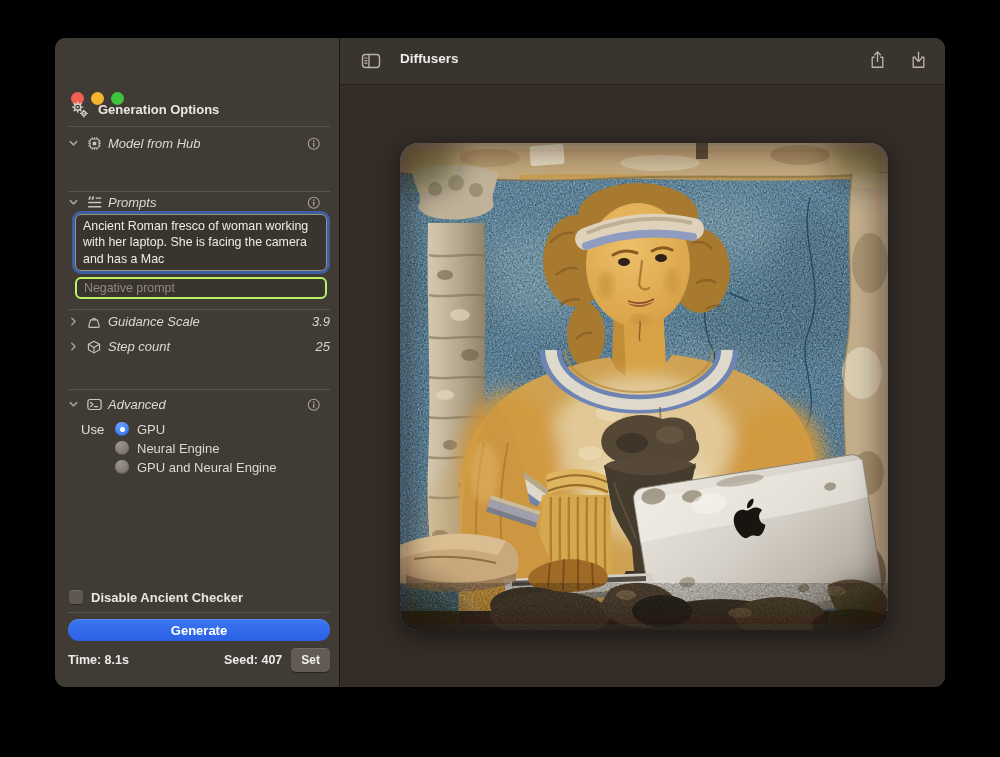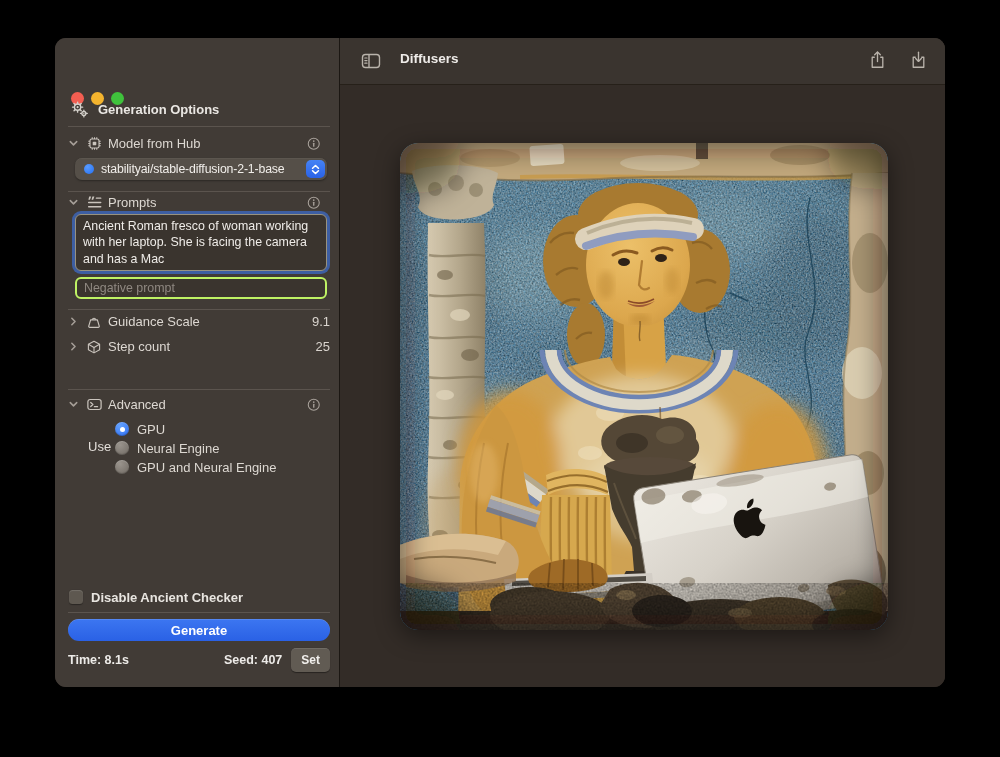--- a/index.html
+++ b/index.html
@@ -17,21 +17,21 @@
   .sidebar{position:relative;width:285px;flex:none;background:#413b36;border-right:1px solid #1b1713;box-sizing:border-box;}
   .traffic{position:absolute;top:54px;left:16px;display:flex;gap:7px;}
   .tl{width:13px;height:13px;border-radius:50%;}
   .tl.red{background:#f25e51;}
   .tl.yellow{background:#f4b42e;}
   .tl.green{background:#3fc23c;}
   .sb-header{position:absolute;top:62px;left:15px;display:flex;align-items:center;gap:9px;height:19px;
     font-size:13px;font-weight:700;color:#eae7e3;}
   .divider{position:absolute;left:13px;width:262px;height:1px;background:rgba(255,243,228,.14);}
   .srow{position:absolute;left:13px;width:262px;height:17px;display:flex;align-items:center;
-    color:#ddd8d2;font-size:13px;}
+    color:#ddd8d2;font-size:13px;font-style:italic;}
   .srow .chev{width:12px;display:flex;justify-content:flex-start;color:#a59e97;flex:none;}
   .srow .ricon{width:18px;margin:0 5px 0 5px;display:flex;justify-content:center;color:#cac4bd;flex:none;}
   .srow .lbl{white-space:nowrap;}
   .srow .val{margin-left:auto;color:#d9d4ce;}
   .srow .info{margin-left:auto;margin-right:10px;color:#a9a29b;display:flex;}
   .model-select{position:absolute;left:20px;top:120px;width:252px;height:22px;box-sizing:border-box;
     background:#554f48;border-radius:7px;display:flex;align-items:center;padding:0 2px 0 9px;
     box-shadow:inset 0 .5px 0 rgba(255,255,255,.09),0 1px 2px rgba(0,0,0,.35);}
   .dot{width:10px;height:10px;border-radius:50%;background:radial-gradient(circle at 35% 30%,#5a9cff,#2470f2);margin-right:7px;flex:none;}
   .model-text{font-size:12.3px;color:#f1eeea;white-space:nowrap;overflow:hidden;letter-spacing:-.15px;flex:1;}
@@ -39,22 +39,22 @@
     display:flex;align-items:center;justify-content:center;flex:none;margin-left:4px;}
   textarea.prompt{position:absolute;left:20px;top:176px;width:252px;height:57px;box-sizing:border-box;
     background:#3a342e;border:1px solid #98927f;border-radius:6px;
     box-shadow:0 0 0 3px rgba(58,118,235,.6);
     color:#efecE8;color:#efece8;font-size:12.4px;line-height:1.32;padding:3px 7px;resize:none;outline:none;
     font-family:"Liberation Sans","DejaVu Sans",sans-serif;overflow:hidden;}
   input.neg{position:absolute;left:20px;top:239px;width:252px;height:22px;box-sizing:border-box;
     background:#3a342e;border:2px solid #bef264;border-radius:6px;color:#eae7e2;font-size:12.4px;
     padding:0 7px;outline:none;font-family:"Liberation Sans","DejaVu Sans",sans-serif;}
   input.neg::placeholder{color:#8f8881;}
-  .use-label{position:absolute;left:33px;top:383px;height:16px;display:flex;align-items:center;
-    font-size:13px;color:#e2ded9;margin-top:17px;}
+  .use-label{position:absolute;left:26px;top:383px;height:16px;display:flex;align-items:center;
+    font-size:13px;color:#e2ded9;}
   .radio-row{position:absolute;left:60px;height:16px;display:flex;align-items:center;font-size:13px;color:#ddd8d2;}
   .radio{width:14px;height:14px;border-radius:50%;margin-right:8px;flex:none;
     background:radial-gradient(circle at 35% 28%,#9a948d,#6f6962);
     box-shadow:inset 0 1px 1px rgba(255,255,255,.18),inset 0 -1px 1px rgba(0,0,0,.22);}
   .radio.sel{background:radial-gradient(circle at 35% 28%,#63a2ff,#2d6cf0);position:relative;}
   .radio.sel::after{content:"";position:absolute;left:4.5px;top:4.5px;width:5px;height:5px;border-radius:50%;background:#fff;}
   .cb-row{position:absolute;left:14px;top:551px;height:16px;display:flex;align-items:center;
     font-size:13px;font-weight:700;color:#e8e5e0;}
   .checkbox{width:14px;height:14px;border-radius:3.5px;background:#5e5850;margin-right:8px;flex:none;
     box-shadow:inset 0 1px 1px rgba(255,255,255,.14),0 .5px 1px rgba(0,0,0,.35);}
@@ -151,30 +151,20 @@
       <span class="lbl">Model from Hub</span>
       <span class="info">
         <svg viewBox="0 0 14 14" width="13.5" height="13.5">
             <circle cx="7" cy="7" r="5.7" fill="none" stroke="currentColor" stroke-width="1.1"></circle>
             <circle cx="7" cy="4.3" r="0.85" fill="currentColor"></circle>
             <rect x="6.3" y="5.9" width="1.4" height="4.3" rx="0.7" fill="currentColor"></rect>
           </svg>
       </span>
     </div>
 
-    <div class="model-select">
-      <span class="dot"></span>
-      <span class="model-text">stabilityai/stable-diffusion-2-1-base</span>
-      <span class="stepper">
-        <svg viewBox="0 0 19 18" width="15" height="15" fill="none" stroke="#fff" stroke-width="2" stroke-linecap="round" stroke-linejoin="round">
-          <path d="M5.8,7.4 L9.5,3.9 L13.2,7.4"></path>
-            <path d="M5.8,10.6 L9.5,14.1 L13.2,10.6"></path>
-        </svg>
-      </span>
-    </div>
 
     <div class="divider" style="top:153px"></div>
 
     <div class="srow" style="top:156px">
       <span class="chev">
         <svg viewBox="0 0 12 12" width="11" height="11" fill="none" stroke="currentColor" stroke-width="1.7" stroke-linecap="round" stroke-linejoin="round">
             <path d="M2.5,4 L6,7.5 L9.5,4"></path>
           </svg>
       </span>
       <span class="ricon">
@@ -211,21 +201,21 @@
             <path d="M4.2,2.5 L7.7,6 L4.2,9.5"></path>
           </svg>
       </span>
       <span class="ricon">
         <svg viewBox="0 0 18 18" width="16" height="16" fill="none" stroke="currentColor" stroke-width="1.3" stroke-linejoin="round">
           <path d="M5.2,6.6 h7.6 l2.1,7 c0.25,0.85 -0.3,1.4 -1.1,1.4 h-9.6 c-0.8,0 -1.35,-0.55 -1.1,-1.4 Z"></path>
           <path d="M7.3,6.6 c0,-2.4 3.4,-2.4 3.4,0"></path>
         </svg>
       </span>
       <span class="lbl">Guidance Scale</span>
-      <span class="val">9.1</span>
+      <span class="val">3.9</span>
     </div>
 
     <div class="srow" style="top:300px">
       <span class="chev">
         <svg viewBox="0 0 12 12" width="11" height="11" fill="none" stroke="currentColor" stroke-width="1.7" stroke-linecap="round" stroke-linejoin="round">
             <path d="M4.2,2.5 L7.7,6 L4.2,9.5"></path>
           </svg>
       </span>
       <span class="ricon">
         <svg viewBox="0 0 18 18" width="16" height="16" fill="none" stroke="currentColor" stroke-width="1.25" stroke-linejoin="round">

